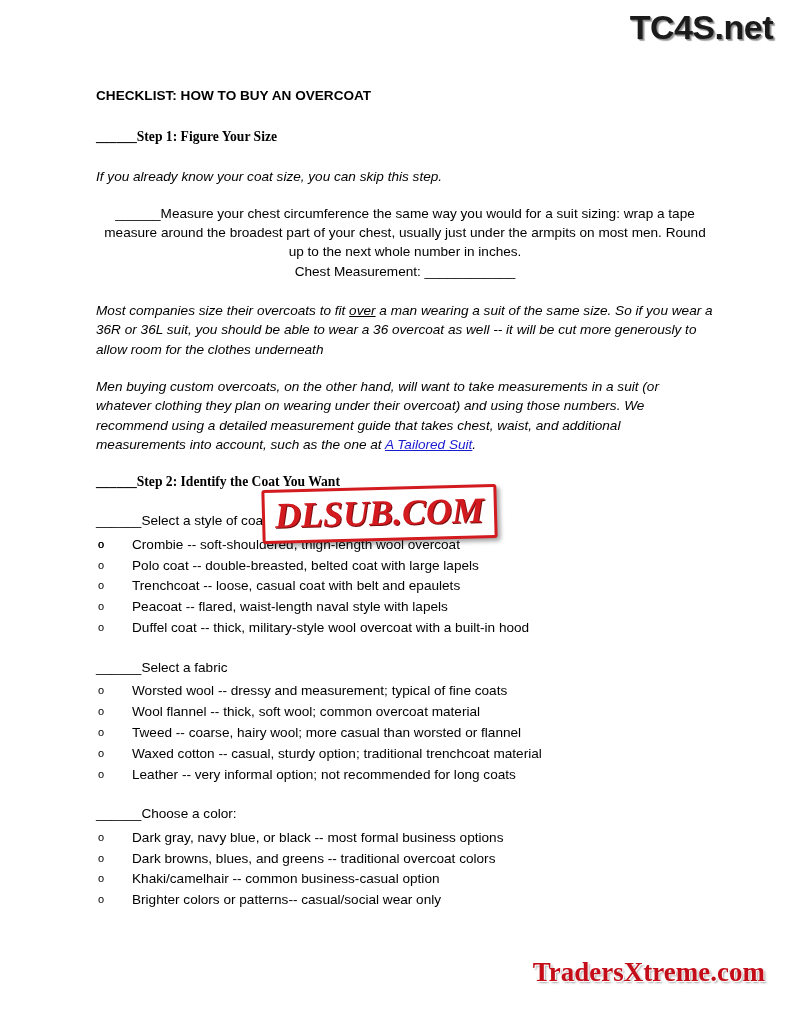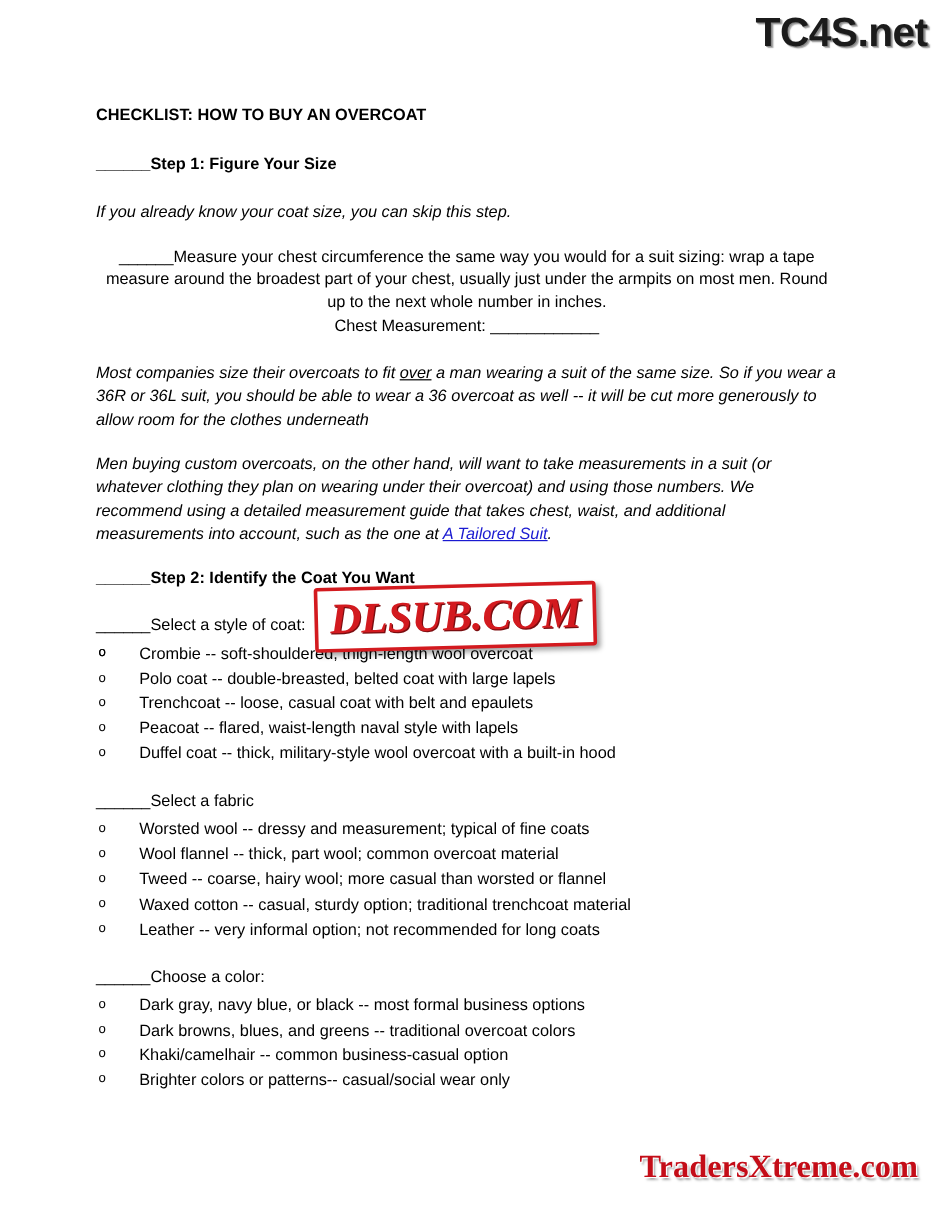--- a/index.html
+++ b/index.html
@@ -64,35 +64,36 @@
     border-radius: 3px;
     box-shadow: 3px 3px 4px rgba(0,0,0,0.35);
     text-shadow: 1px 1px 0 #7a0d10;
     white-space: nowrap;
     transform: rotate(-1.5deg);
   }
 
   
   .doc {
     position: absolute;
-    left: 80px;
+    left: 96px;
     top: 86px;
     width: 618px;
     font-size: 13.6px;
     line-height: 1.42;
   }
 
   .h-title {
     font-weight: bold;
     margin: 0 0 22px 0;
   }
 
   .step-head {
     font-weight: bold;
     margin: 0 0 20px 0;
+    font-family: Liberation Serif, serif;
   }
 
   .blank { letter-spacing: 0px; }
 
   p.italic {
     font-style: italic;
     margin: 0 0 18px 0;
   }
 
   .u { text-decoration: underline; }
@@ -157,21 +158,21 @@
     <li><span class="bullet-mark">o</span><span>Polo coat -- double-breasted, belted coat with large lapels</span></li>
     <li><span class="bullet-mark">o</span><span>Trenchcoat -- loose, casual coat with belt and epaulets</span></li>
     <li><span class="bullet-mark">o</span><span>Peacoat -- flared, waist-length naval style with lapels</span></li>
     <li><span class="bullet-mark">o</span><span>Duffel coat -- thick, military-style wool overcoat with a built-in hood</span></li>
   </ul>
 
   <p class="sub-head"><span class="blank">______</span><span>Select a fabric</span></p>
 
   <ul class="bullets">
     <li><span class="bullet-mark">o</span><span>Worsted wool -- dressy and measurement; typical of fine coats</span></li>
-    <li><span class="bullet-mark">o</span><span>Wool flannel -- thick, part wool; common overcoat material</span></li>
+    <li><span class="bullet-mark">o</span><span>Wool flannel -- thick, soft wool; common overcoat material</span></li>
     <li><span class="bullet-mark">o</span><span>Tweed -- coarse, hairy wool; more casual than worsted or flannel</span></li>
     <li><span class="bullet-mark">o</span><span>Waxed cotton -- casual, sturdy option; traditional trenchcoat material</span></li>
     <li><span class="bullet-mark">o</span><span>Leather -- very informal option; not recommended for long coats</span></li>
   </ul>
 
   <p class="sub-head"><span class="blank">______</span><span>Choose a color:</span></p>
 
   <ul class="bullets">
     <li><span class="bullet-mark">o</span><span>Dark gray, navy blue, or black -- most formal business options</span></li>
     <li><span class="bullet-mark">o</span><span>Dark browns, blues, and greens -- traditional overcoat colors</span></li>

